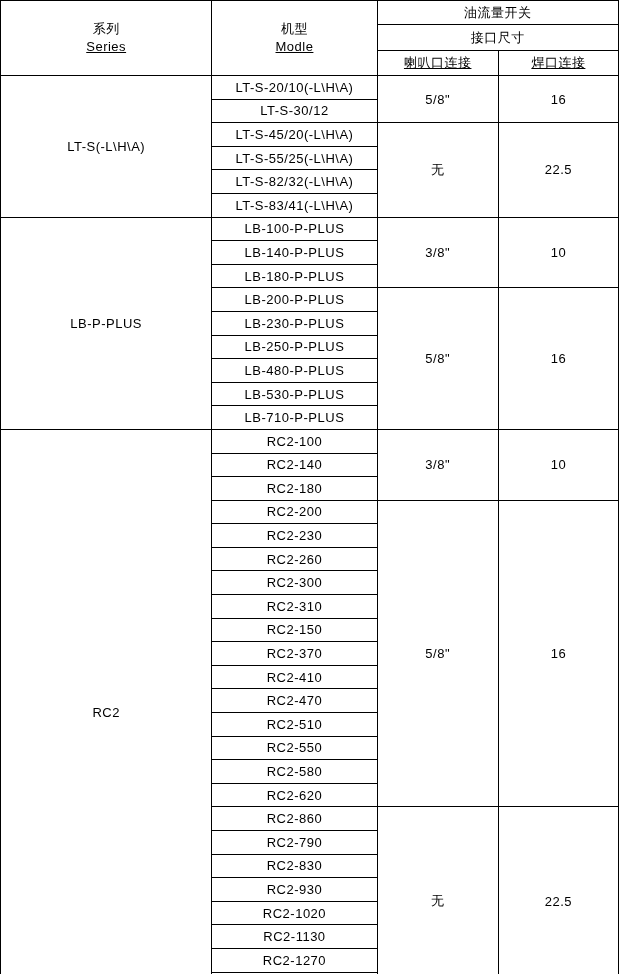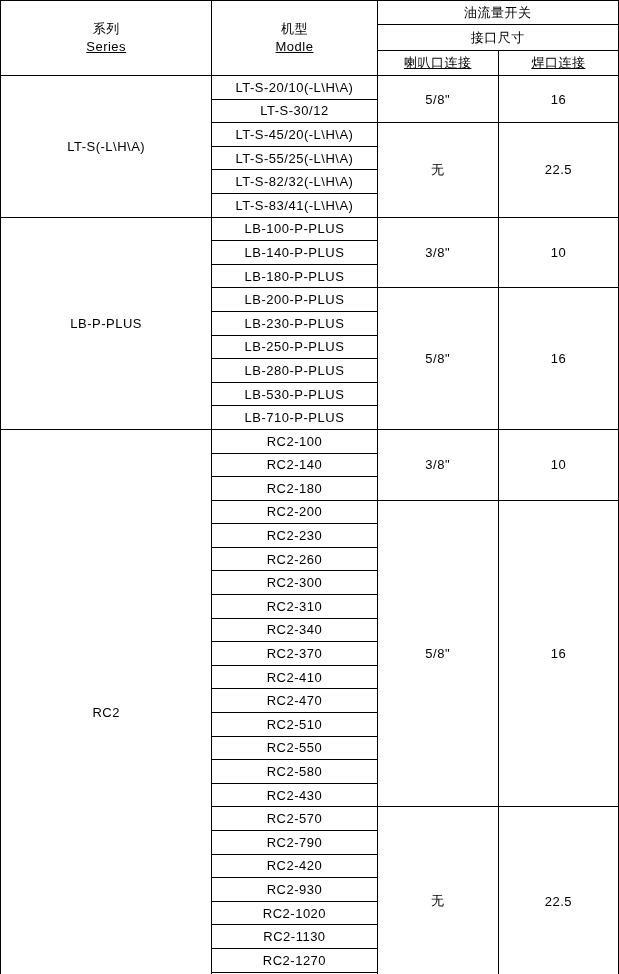--- a/index.html
+++ b/index.html
@@ -141,21 +141,21 @@
         <td class="val-cell" rowspan="6">5/8"</td>
         <td class="val-cell" rowspan="6">16</td>
       </tr>
       <tr>
         <td class="model-cell">LB-230-P-PLUS</td>
       </tr>
       <tr>
         <td class="model-cell">LB-250-P-PLUS</td>
       </tr>
       <tr>
-        <td class="model-cell">LB-280-P-PLUS</td>
+        <td class="model-cell">LB-480-P-PLUS</td>
       </tr>
       <tr>
         <td class="model-cell">LB-530-P-PLUS</td>
       </tr>
       <tr>
         <td class="model-cell">LB-710-P-PLUS</td>
       </tr>
       <tr>
         <td class="series-cell" rowspan="24">RC2</td>
         <td class="model-cell">RC2-100</td>
@@ -179,53 +179,53 @@
       <tr>
         <td class="model-cell">RC2-260</td>
       </tr>
       <tr>
         <td class="model-cell">RC2-300</td>
       </tr>
       <tr>
         <td class="model-cell">RC2-310</td>
       </tr>
       <tr>
-        <td class="model-cell">RC2-340</td>
+        <td class="model-cell">RC2-150</td>
       </tr>
       <tr>
         <td class="model-cell">RC2-370</td>
       </tr>
       <tr>
         <td class="model-cell">RC2-410</td>
       </tr>
       <tr>
         <td class="model-cell">RC2-470</td>
       </tr>
       <tr>
         <td class="model-cell">RC2-510</td>
       </tr>
       <tr>
         <td class="model-cell">RC2-550</td>
       </tr>
       <tr>
         <td class="model-cell">RC2-580</td>
       </tr>
       <tr>
-        <td class="model-cell">RC2-430</td>
-      </tr>
-      <tr>
-        <td class="model-cell">RC2-570</td>
+        <td class="model-cell">RC2-620</td>
+      </tr>
+      <tr>
+        <td class="model-cell">RC2-860</td>
         <td class="val-cell" rowspan="8">无</td>
         <td class="val-cell" rowspan="8">22.5</td>
       </tr>
       <tr>
         <td class="model-cell">RC2-790</td>
       </tr>
       <tr>
-        <td class="model-cell">RC2-420</td>
+        <td class="model-cell">RC2-830</td>
       </tr>
       <tr>
         <td class="model-cell">RC2-930</td>
       </tr>
       <tr>
         <td class="model-cell">RC2-1020</td>
       </tr>
       <tr>
         <td class="model-cell">RC2-1130</td>
       </tr>

